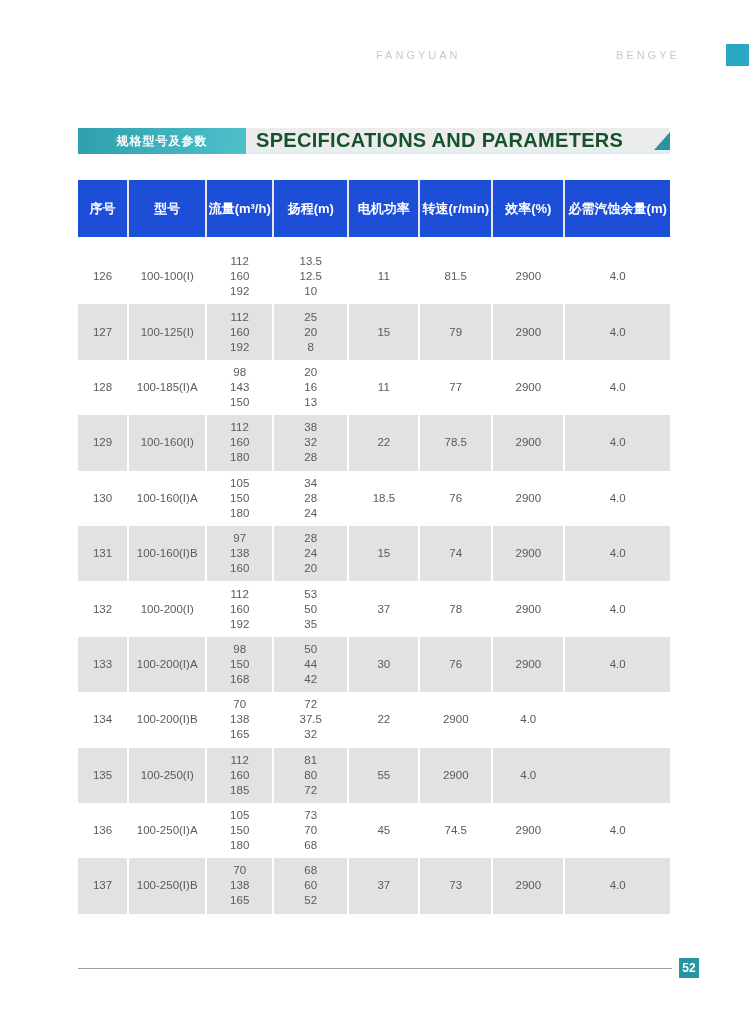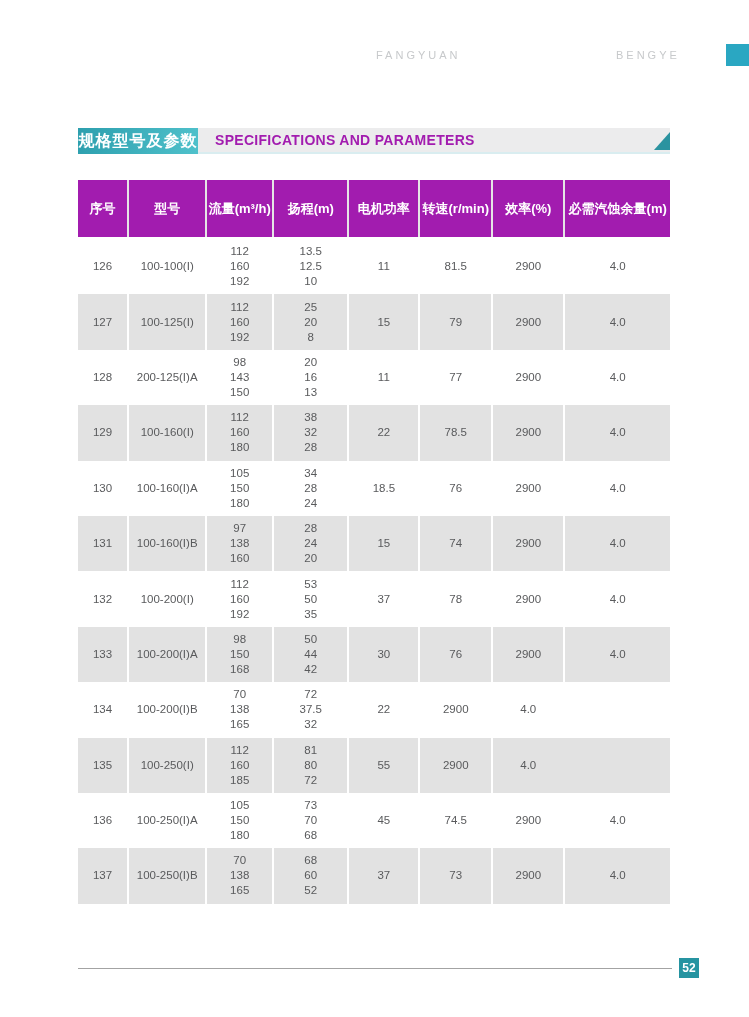--- a/index.html
+++ b/index.html
@@ -8,32 +8,32 @@
   .page { position:relative; width:749px; height:1017px; background:#ffffff; overflow:hidden; }
 
   
   .brand { position:absolute; top:49px; font-size:11px; letter-spacing:3px; color:#c7c9cb; font-weight:400; }
   .brand-left { left:376px; }
   .brand-right { left:616px; }
   .corner-square { position:absolute; top:44px; right:0; width:23px; height:22px; background:#2aa7c2; }
 
   
   .title-bar { position:absolute; top:128px; left:78px; width:592px; height:26px; display:flex; }
-  .title-zh { width:120px; height:100%; background:linear-gradient(100deg,#2d9fae,#4fc1cb);
-              color:#ffffff; font-weight:bold; font-size:16px; letter-spacing:1px;
+  .title-zh { width:168px; height:100%; background:linear-gradient(100deg,#2d9fae,#4fc1cb);
+              color:#ffffff; font-weight:bold; font-size:12px; letter-spacing:1px;
               display:flex; align-items:center; justify-content:center; }
   .title-en-wrap { flex:1; height:100%; background:#ececed; position:relative;
               display:flex; align-items:center; border-bottom:2px solid #d9edf0; }
-  .title-en { color:#a21caf; font-weight:bold; font-size:14px; padding-left:17px; letter-spacing:0.3px; }
+  .title-en { color:#14532d; font-weight:bold; font-size:20px; padding-left:10px; letter-spacing:0.3px; }
   .tri { position:absolute; right:0; bottom:2px; width:0; height:0;
          border-bottom:18px solid #2b93a0; border-left:16px solid transparent; }
 
   
   .spec-table { position:absolute; top:180px; left:78px; width:592px; }
-  .t-head { display:flex; height:57px; background:#a21caf; margin-bottom:2px; }
+  .t-head { display:flex; height:57px; background:#1d4ed8; margin-bottom:12px; }
   .th { display:flex; align-items:center; justify-content:center; text-align:center;
         color:#ffffff; font-weight:bold; font-size:13px; border-left:2px solid #e5e5e5; }
   .t-head .th:first-child { border-left:none; }
   .t-row { display:flex; height:55.4px; }
   .t-body .t-row:nth-child(even) { background:#e2e2e2; }
   .td { display:flex; align-items:center; justify-content:center; text-align:center;
         font-size:11.5px; line-height:15px; color:#595a5c; white-space:pre-line;
         border-left:2px solid #ffffff; }
   .t-row .td:first-child { border-left:none; }
 
@@ -116,21 +116,21 @@
 20
 8</div>
           <div class="td">15</div>
           <div class="td">79</div>
           <div class="td">2900</div>
           <div class="td">4.0</div>
         </div>
 
         <div class="t-row">
           <div class="td">128</div>
-          <div class="td">200-125(I)A</div>
+          <div class="td">100-185(I)A</div>
           <div class="td">98
 143
 150</div>
           <div class="td">20
 16
 13</div>
           <div class="td">11</div>
           <div class="td">77</div>
           <div class="td">2900</div>
           <div class="td">4.0</div>

